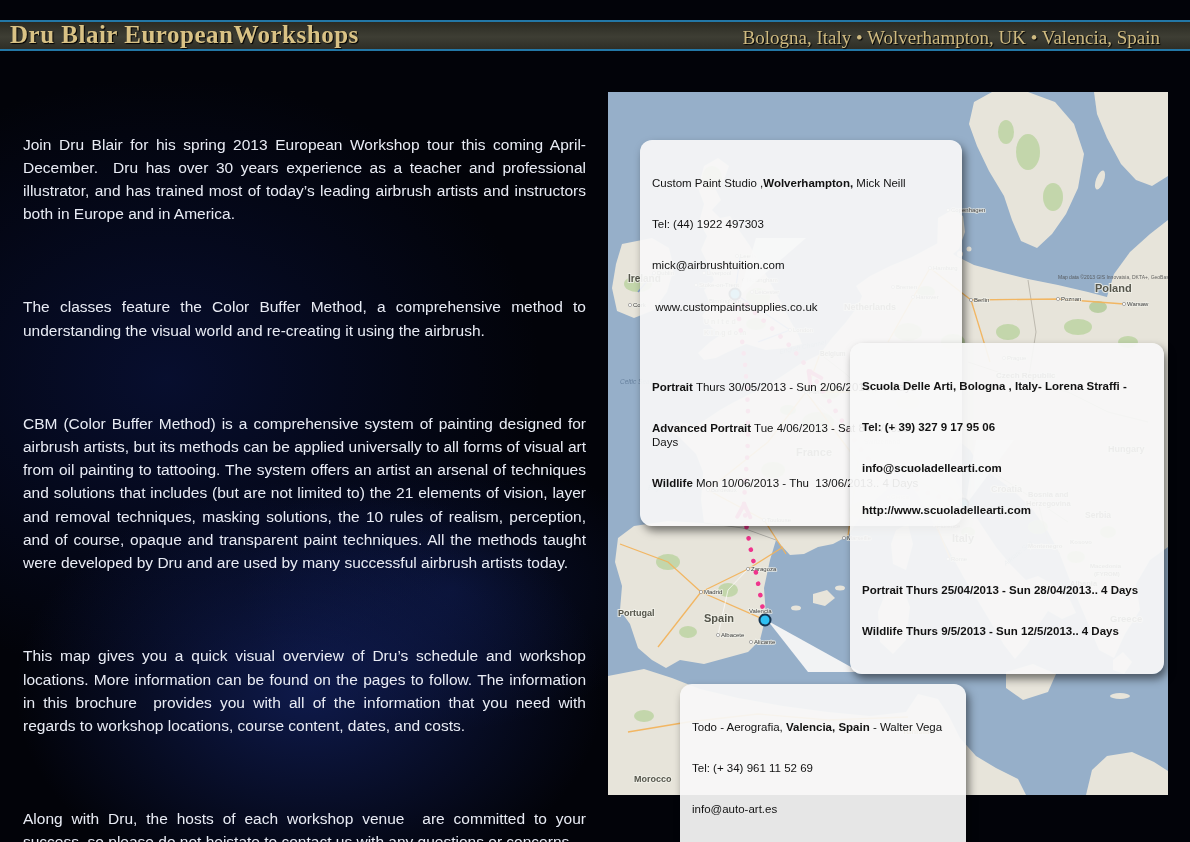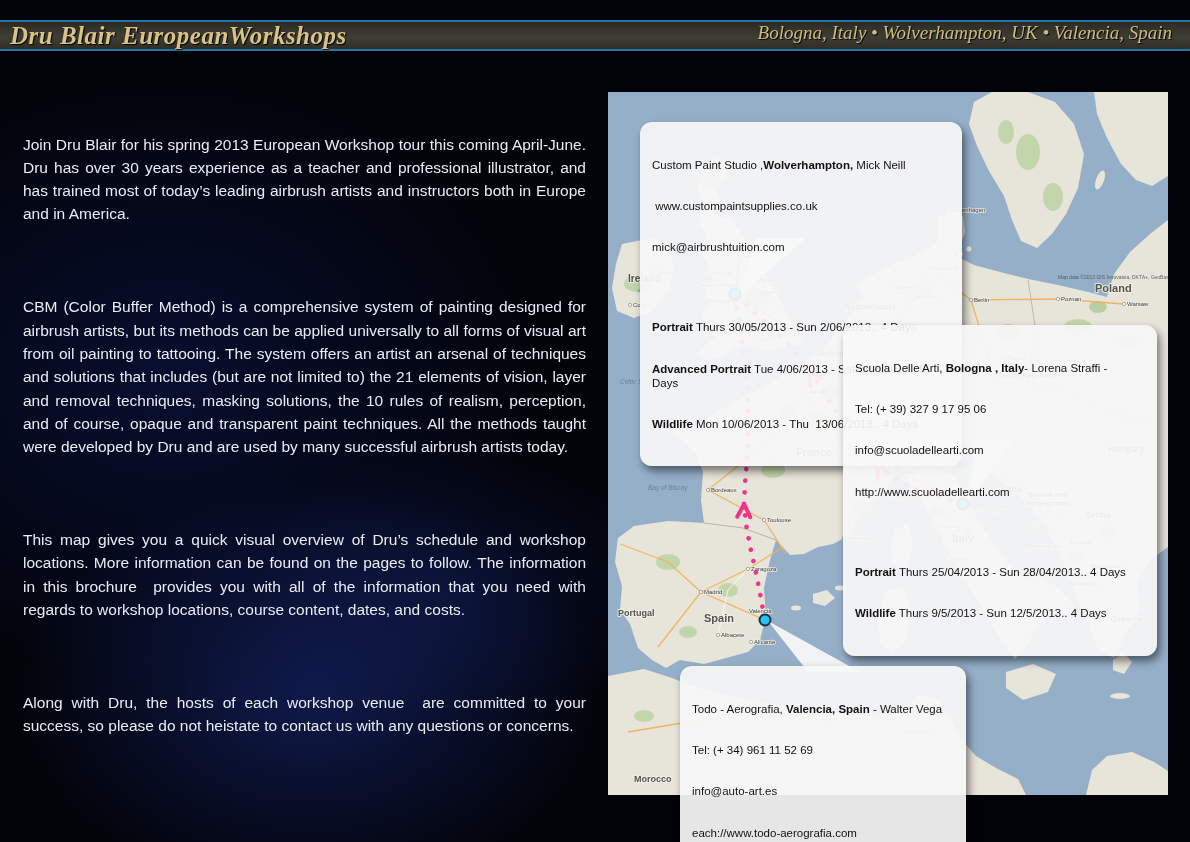--- a/index.html
+++ b/index.html
@@ -7,25 +7,25 @@
         background:
           radial-gradient(ellipse 420px 300px at 26% 82%, rgba(25,45,130,.55), rgba(0,0,0,0) 70%),
           radial-gradient(ellipse 520px 420px at 14% 45%, rgba(14,28,92,.45), rgba(0,0,0,0) 72%),
           radial-gradient(ellipse 300px 200px at 38% 70%, rgba(20,38,110,.35), rgba(0,0,0,0) 70%),
           #020309;
         font-family:"Liberation Sans", sans-serif;}
   
   .topbar{position:absolute;left:0;top:20px;width:100%;height:31px;
           background:linear-gradient(#2b2b23,#3e3e34 55%,#2e2e26);
           border-top:2px solid #2377a6;border-bottom:2px solid #2377a6;
-          display:flex;align-items:flex-start;justify-content:space-between;box-sizing:border-box;font-style:italic;}
+          display:flex;align-items:flex-end;justify-content:space-between;box-sizing:border-box;}
   .title{font-family:"Liberation Serif", serif;font-weight:bold;font-size:25px;
          color:#d9c285;padding-left:10px;letter-spacing:.5px;text-shadow:1px 1px 1px #000;}
   .cities{font-family:"Liberation Serif", serif;font-size:19px;color:#cfba80;
-          padding-right:18px;text-shadow:1px 1px 1px #000;}
+          padding-right:30px;text-shadow:1px 1px 1px #000;}
   
   .copy{position:absolute;left:23px;top:86px;width:563px;color:#e9ecf5;
         font-size:15.5px;line-height:23.3px;text-align:justify;white-space:pre-wrap;}
   .copy p{margin:0 0 23px 0;}
   .copy p:last-child{margin-bottom:0;}
   
   .map{position:absolute;left:608px;top:92px;width:560px;height:703px;background:#96afc9;}
   .map svg{position:absolute;left:0;top:0;}
   text{font-family:"Liberation Sans", sans-serif;}
   .country{font-weight:bold;paint-order:stroke;stroke:rgba(240,240,232,.85);stroke-width:2px;}
@@ -40,35 +40,36 @@
   .isle{fill:#e7e4da;}
   .green{fill:#b7d19b;opacity:.75;}
   .green2{fill:#9cc07f;opacity:.6;}
   .road{fill:none;stroke:#f2b35c;stroke-width:1.3;opacity:.95;}
   .roadw{fill:none;stroke:#fdfdfb;stroke-width:.8;opacity:.9;}
   .mway{fill:none;stroke:#809ad8;stroke-width:1.2;opacity:.95;}
   .border{fill:none;stroke:#a8a398;stroke-width:.8;opacity:.85;}
   
   .callout{position:absolute;background:rgba(247,247,247,.93);border-radius:12px;
            padding:9px 12px 7px 12px;font-size:11.5px;line-height:13.8px;color:#121212;
-           box-shadow:3px 5px 9px rgba(0,0,0,.5);white-space:pre-wrap;box-sizing:border-box;}
+           box-shadow:3px 5px 9px rgba(0,0,0,.5);white-space:pre-wrap;box-sizing:border-box;margin-top:18px;}
   .co-gap{height:11px;}
 </style>
 </head>
 <body>
 
 <div class="page">
 
   <div class="topbar">
     <div class="title">Dru Blair EuropeanWorkshops</div>
     <div class="cities">Bologna, Italy •  Wolverhampton, UK • Valencia, Spain</div>
   </div>
 
   <div class="copy">
-    <p>Join Dru Blair for his spring 2013 European Workshop tour this coming April-June.  Dru has over 30 years experience as a teacher and professional illustrator, and has trained most of today’s leading airbrush artists and instructors both in Europe and in America.</p>
+    <p>Join Dru Blair for his spring 2013 European Workshop tour this coming April-December.  Dru has over 30 years experience as a teacher and professional illustrator, and has trained most of today’s leading airbrush artists and instructors both in Europe and in America.</p>
+    <p>The classes feature the Color Buffer Method, a comprehensive method to understanding the visual world and re-creating it using the airbrush.</p>
     <p>CBM (Color Buffer Method) is a comprehensive system of painting designed for airbrush artists, but its methods can be applied universally to all forms of visual art from oil painting to tattooing. The system offers an artist an arsenal of techniques and solutions that includes (but are not limited to) the 21 elements of vision, layer and removal techniques, masking solutions, the 10 rules of realism, perception, and of course, opaque and transparent paint techniques. All the methods taught were developed by Dru and are used by many successful airbrush artists today.</p>
     <p>This map gives you a quick visual overview of Dru’s schedule and workshop locations. More information can be found on the pages to follow. The information in this brochure  provides you with all of the information that you need with regards to workshop locations, course content, dates, and costs.</p>
     <p>Along with Dru, the hosts of each workshop venue  are committed to your success, so please do not heistate to contact us with any questions or concerns.</p>
     
   </div>
 
   <div class="map">
     <svg id="mapsvg" width="560" height="703" viewBox="0 0 560 703">
 
       <rect x="0" y="0" width="560" height="703" fill="#96afc9"></rect>
@@ -285,29 +286,30 @@
         </g>
       <g id="g-markers">
           <circle cx="127" cy="202" r="5.5" class="marker"></circle>
           <circle cx="355" cy="412" r="5.5" class="marker"></circle>
           <circle cx="157" cy="528" r="5.5" class="marker"></circle>
         </g>
     </svg>
 
     <div class="callout" style="left:32px;top:30px;width:322px;">
       <div><span>Custom Paint Studio ,</span><b>Wolverhampton,</b><span> Mick Neill</span></div>
+      <div>Tel: (44) 1922 497303</div>
+      <div>mick@airbrushtuition.com</div>
       <div> www.custompaintsupplies.co.uk</div>
-      <div>mick@airbrushtuition.com</div>
       <div class="co-gap"></div>
       <div><b>Portrait</b><span> Thurs 30/05/2013 - Sun 2/06/2013.. 4 Days</span></div>
       <div><b>Advanced Portrait</b><span> Tue 4/06/2013 - Sat 8/06/2013.. 5 Days</span></div>
       <div><b>Wildlife</b><span> Mon 10/06/2013 - Thu  13/06/2013.. 4 Days</span></div>
     </div>
 
-    <div class="callout" style="left:235px;top:233px;width:314px;">
+    <div class="callout" style="left:242px;top:233px;width:314px;font-weight:bold;">
       <div><span>Scuola Delle Arti, </span><b>Bologna , Italy</b><span>- Lorena Straffi -</span></div>
       <div>Tel: (+ 39) 327 9 17 95 06</div>
       <div>info@scuoladellearti.com</div>
       <div>http://www.scuoladellearti.com</div>
       <div class="co-gap"></div>
       <div><b>Portrait</b><span> Thurs 25/04/2013 - Sun 28/04/2013.. 4 Days</span></div>
       <div><b>Wildlife</b><span> Thurs 9/5/2013 - Sun 12/5/2013.. 4 Days</span></div>
     </div>
 
     <div class="callout" style="left:72px;top:574px;width:286px;">

